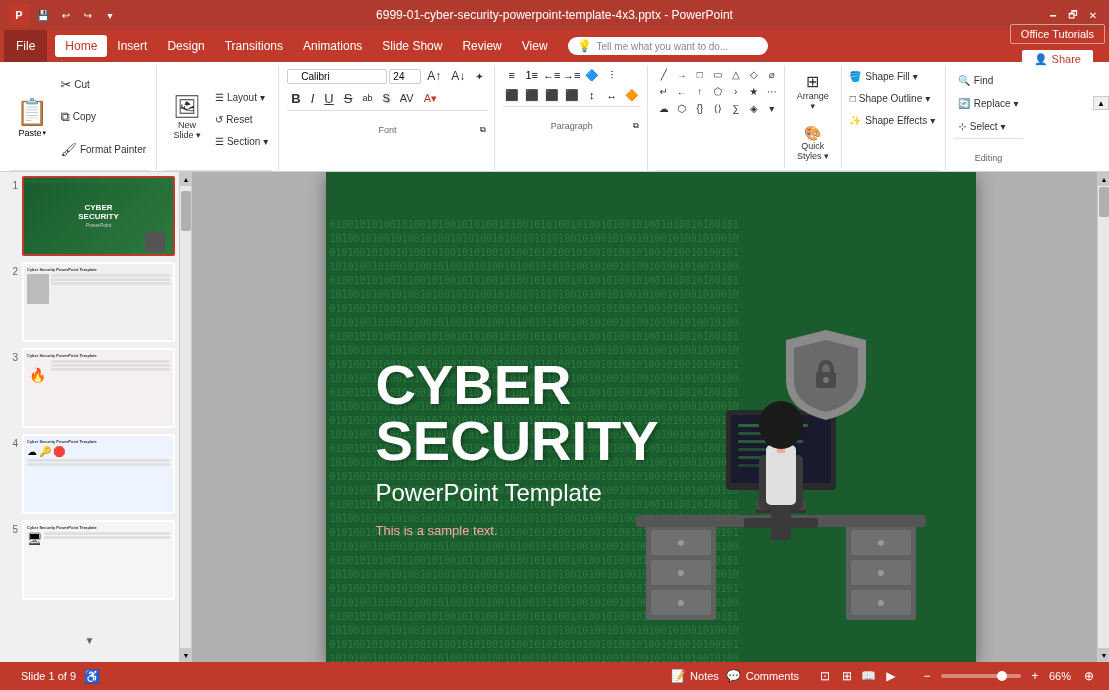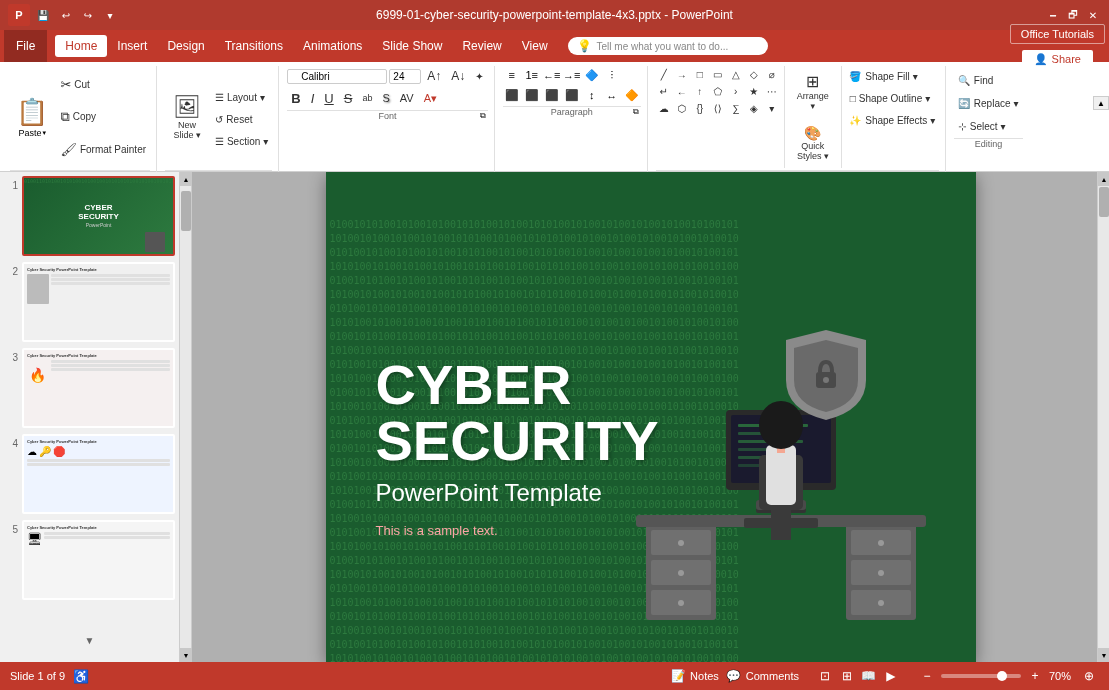--- a/index.html
+++ b/index.html
@@ -117,21 +117,21 @@
       color: #333;
       white-space: nowrap;
       height: 20px;
     }
     .ribbon-section-label {
       font-size: 9px;
       color: #666;
       border-top: 1px solid #e0e0e0;
       width: 100%;
       text-align: center;
-      padding-top: 0;
+      padding-top: 14px;
       margin-top: 2px;
     }
 
     
     .main-area {
       display: flex;
       height: calc(690px - 30px - 32px - 110px - 28px);
       background: #b8b8b8;
     }
 
@@ -203,21 +203,21 @@
     
     .status-bar {
       height: 28px;
       background: #c0392b;
       display: flex;
       align-items: center;
       padding: 0 10px;
       color: white;
       font-size: 11px;
     }
-    .status-left { display: flex; align-items: center; gap: 8px; }
+    .status-left { display: flex; align-items: center; gap: 8px; margin-left: 11px; }
     .status-right { margin-left: auto; display: flex; align-items: center; gap: 8px; }
     .zoom-slider {
       width: 80px;
       height: 4px;
       background: rgba(255,255,255,0.4);
       border-radius: 2px;
       position: relative;
     }
     .zoom-thumb {
       width: 10px;
@@ -825,17 +825,17 @@
       <div class="view-btn">⊞</div>
       <div class="view-btn">📖</div>
       <div class="view-btn">▶</div>
     </div>
     <div style="display:flex; align-items:center; gap:4px; margin-left:8px;">
       <div class="view-btn">−</div>
       <div class="zoom-slider">
         <div class="zoom-thumb"></div>
       </div>
       <div class="view-btn">+</div>
-      <span>70%</span>
+      <span>66%</span>
     </div>
     <div class="view-btn">⊕</div>
   </div>
 </div>
 
 </body></html>

